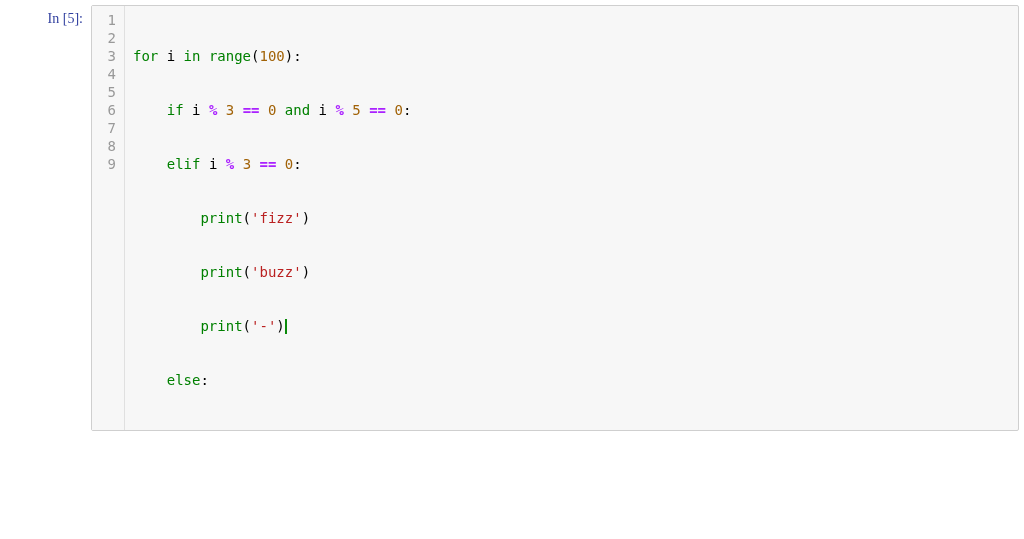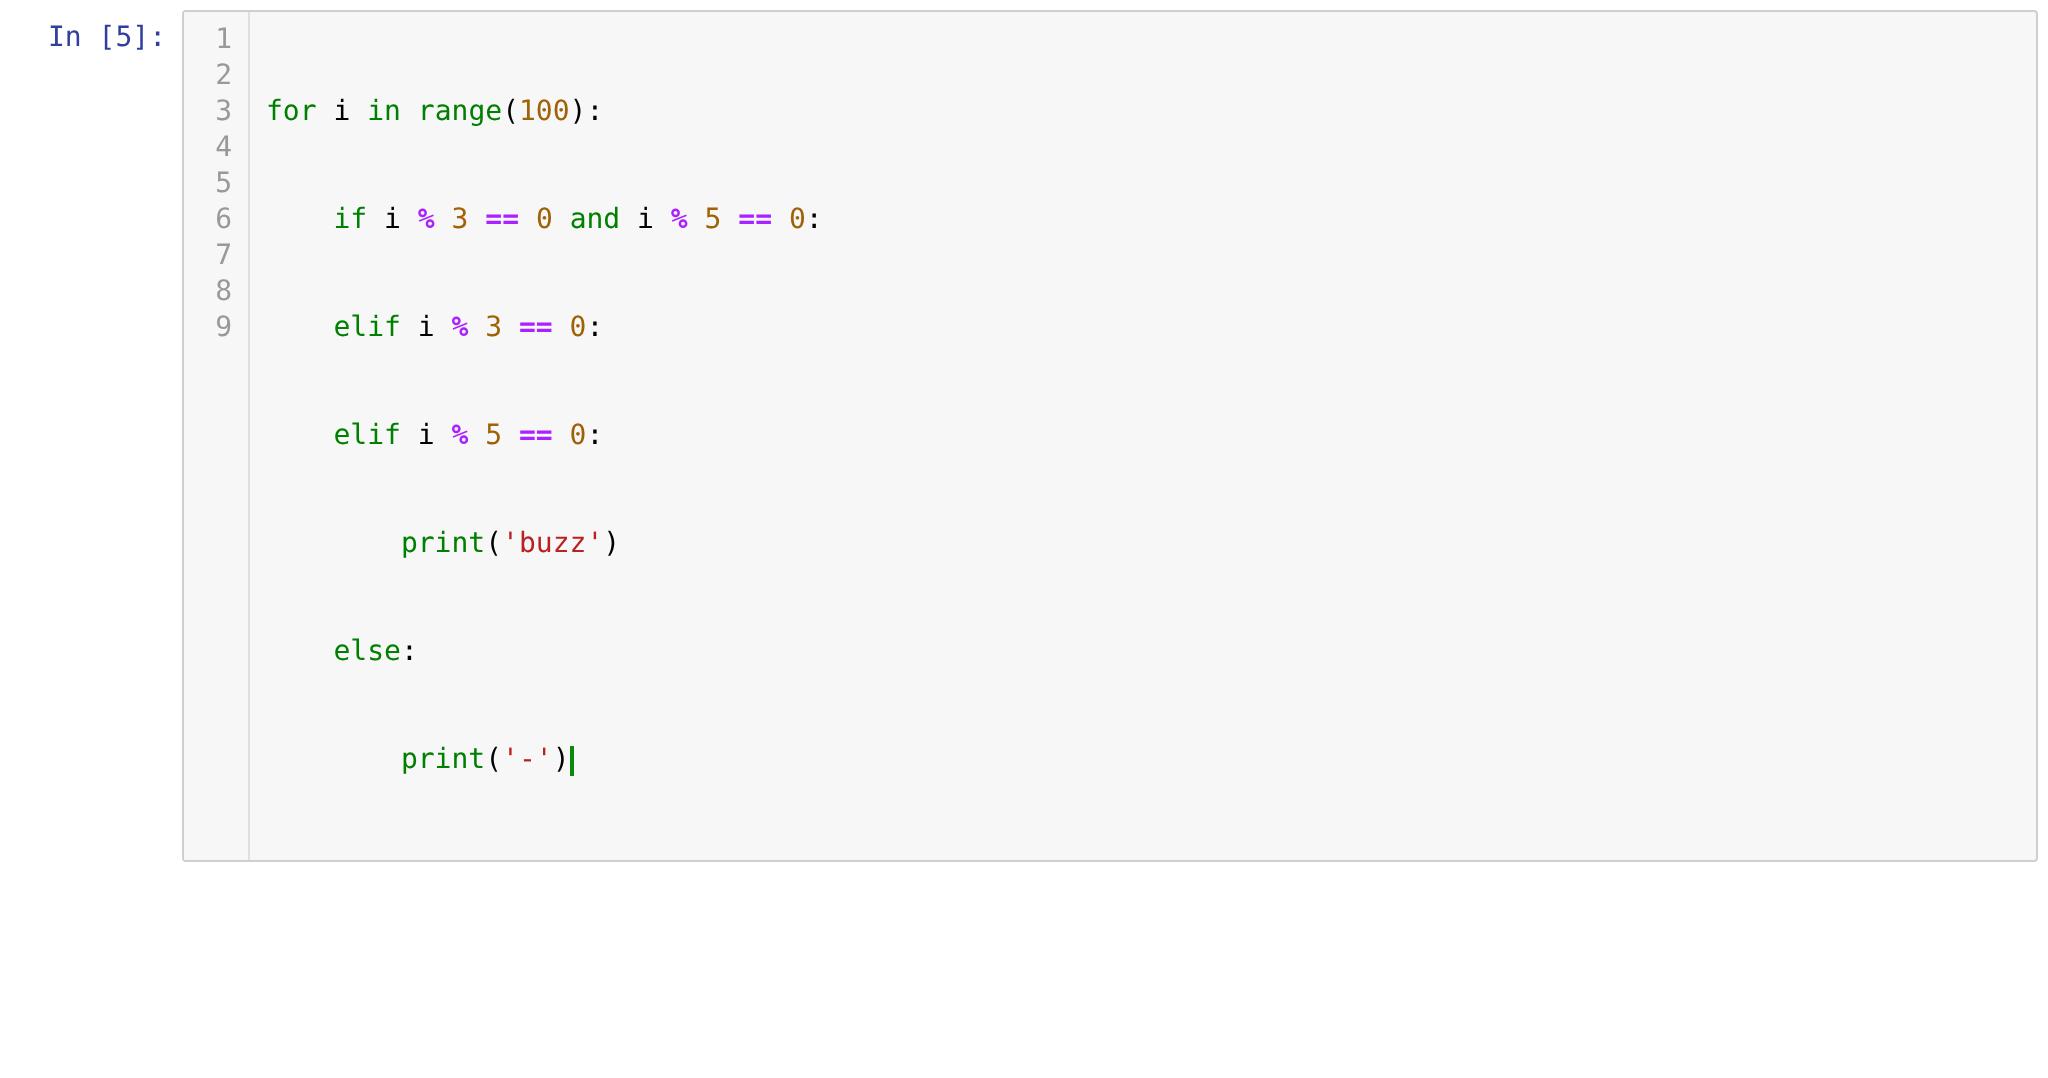--- a/index.html
+++ b/index.html
@@ -22,21 +22,21 @@
   .prompt {
     width: 86px;
     min-width: 86px;
     padding: 5px 8px 0 0;
     box-sizing: border-box;
     text-align: right;
     font-family: monospace;
     font-size: 14px;
     line-height: 18px;
   }
-  .prompt-in { color: #303F9F; }
+  .prompt-in { color: #303F9F; font-family: Liberation Serif, serif; }
   .code-area {
     flex: 1;
     border: 1px solid #cfcfcf;
     border-radius: 2px;
     background: #f7f7f7;
     display: flex;
     min-height: 0;
   }
   .gutter {
     padding: 5px 8px 5px 10px;
@@ -89,21 +89,21 @@
         <div>5</div>
         <div>6</div>
         <div>7</div>
         <div>8</div>
         <div>9</div>
       </div>
       <div class="code">
         <div class="code-line"><span class="tok-kw">for</span> <span class="tok-name">i</span> <span class="tok-kw">in</span> <span class="tok-builtin">range</span><span class="tok-punct">(</span><span class="tok-num">100</span><span class="tok-punct">)</span><span class="tok-punct">:</span></div>
         <div class="code-line">    <span class="tok-kw">if</span> <span class="tok-name">i</span> <span class="tok-op">%</span> <span class="tok-num">3</span> <span class="tok-op">==</span> <span class="tok-num">0</span> <span class="tok-kw">and</span> <span class="tok-name">i</span> <span class="tok-op">%</span> <span class="tok-num">5</span> <span class="tok-op">==</span> <span class="tok-num">0</span><span class="tok-punct">:</span></div>
         <div class="code-line">    <span class="tok-kw">elif</span> <span class="tok-name">i</span> <span class="tok-op">%</span> <span class="tok-num">3</span> <span class="tok-op">==</span> <span class="tok-num">0</span><span class="tok-punct">:</span></div>
-        <div class="code-line">    <span class="tok-kw">elif</span> <span class="tok-name">i</span> <span class="tok-op">%</span> <span class="tok-num">5</span> <span class="tok-op">==</span> <span class="tok-num">0</span><span class="tok-punct">:</span></div>
+        <div class="code-line">        <span class="tok-builtin">print</span><span class="tok-punct">(</span><span class="tok-str">'</span><span class="tok-str">fizz</span><span class="tok-str">'</span><span class="tok-punct">)</span></div>
         <div class="code-line">        <span class="tok-builtin">print</span><span class="tok-punct">(</span><span class="tok-str">'</span><span class="tok-str">buzz</span><span class="tok-str">'</span><span class="tok-punct">)</span></div>
+        <div class="code-line">        <span class="tok-builtin">print</span><span class="tok-punct">(</span><span class="tok-str">'</span><span class="tok-str">-</span><span class="tok-str">'</span><span class="tok-punct">)</span><span class="tok-cursor"></span></div>
         <div class="code-line">    <span class="tok-kw">else</span><span class="tok-punct">:</span></div>
-        <div class="code-line">        <span class="tok-builtin">print</span><span class="tok-punct">(</span><span class="tok-str">'</span><span class="tok-str">-</span><span class="tok-str">'</span><span class="tok-punct">)</span><span class="tok-cursor"></span></div>
       </div>
     </div>
   </div>
 
 </div>
 
 </body></html>

